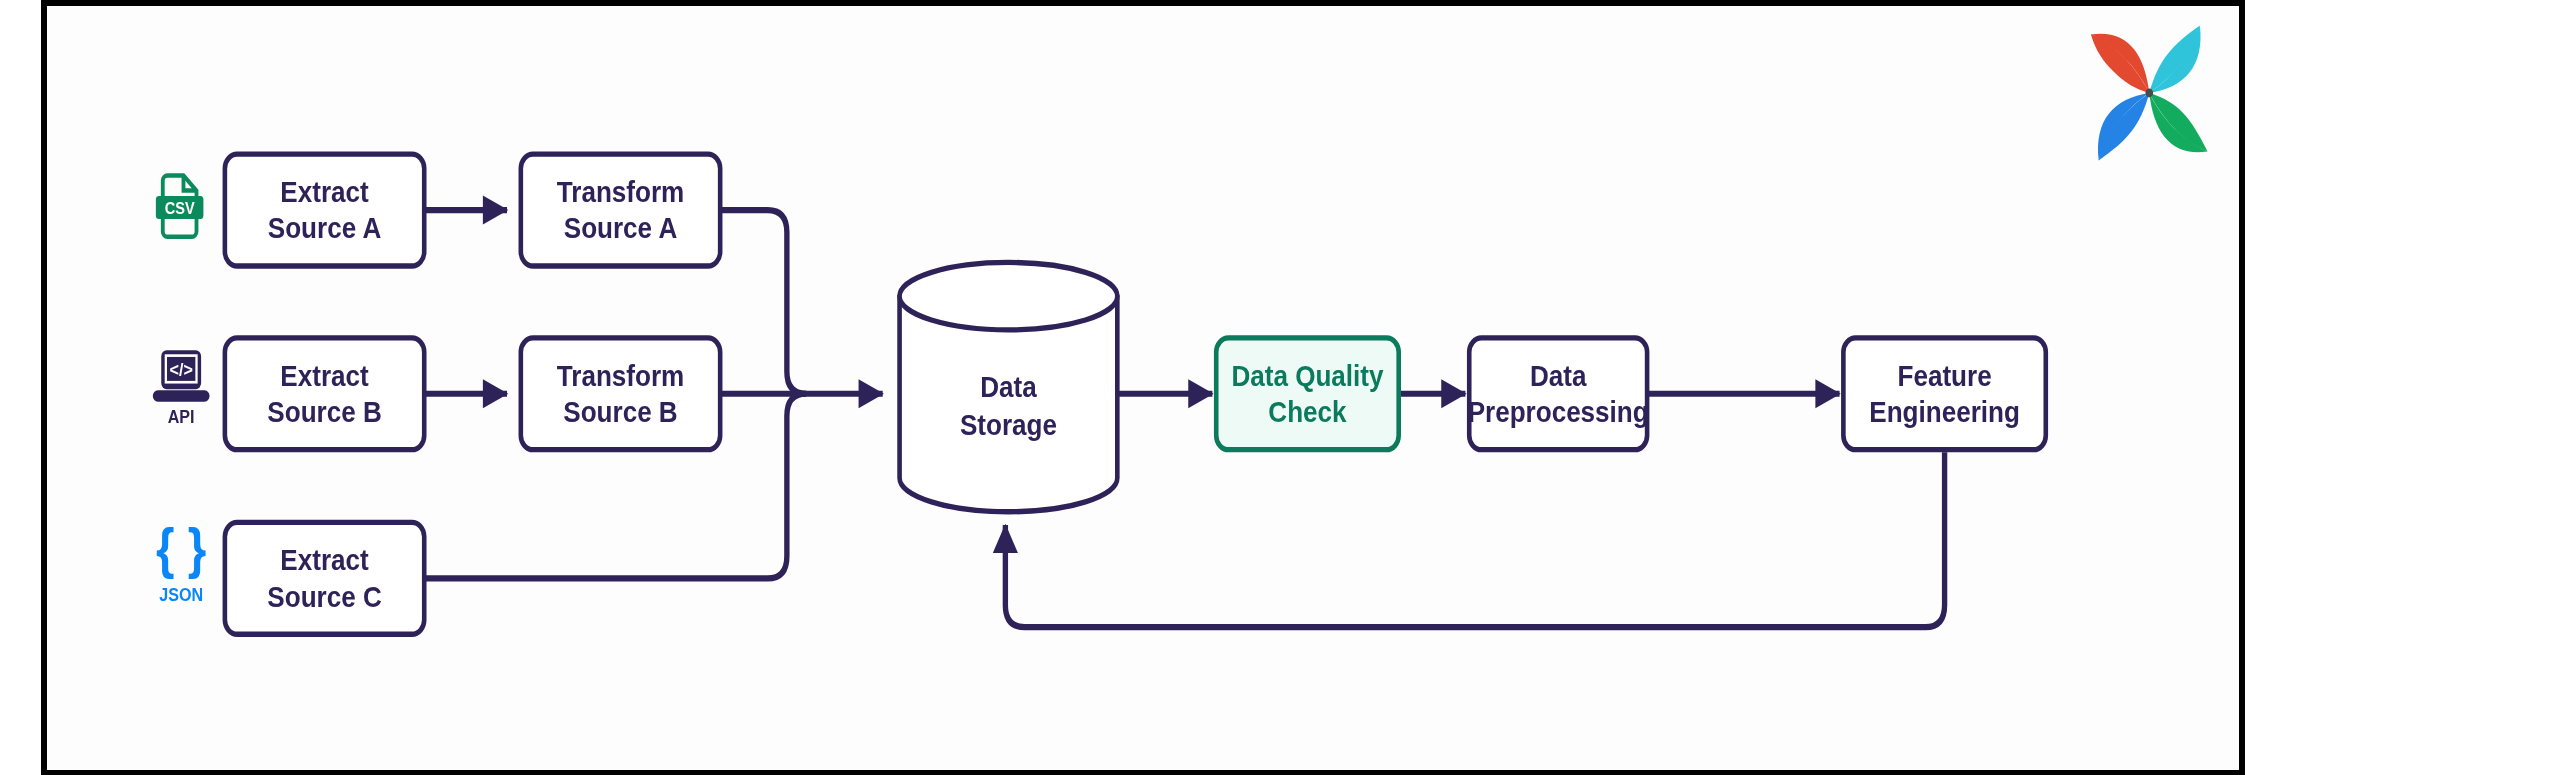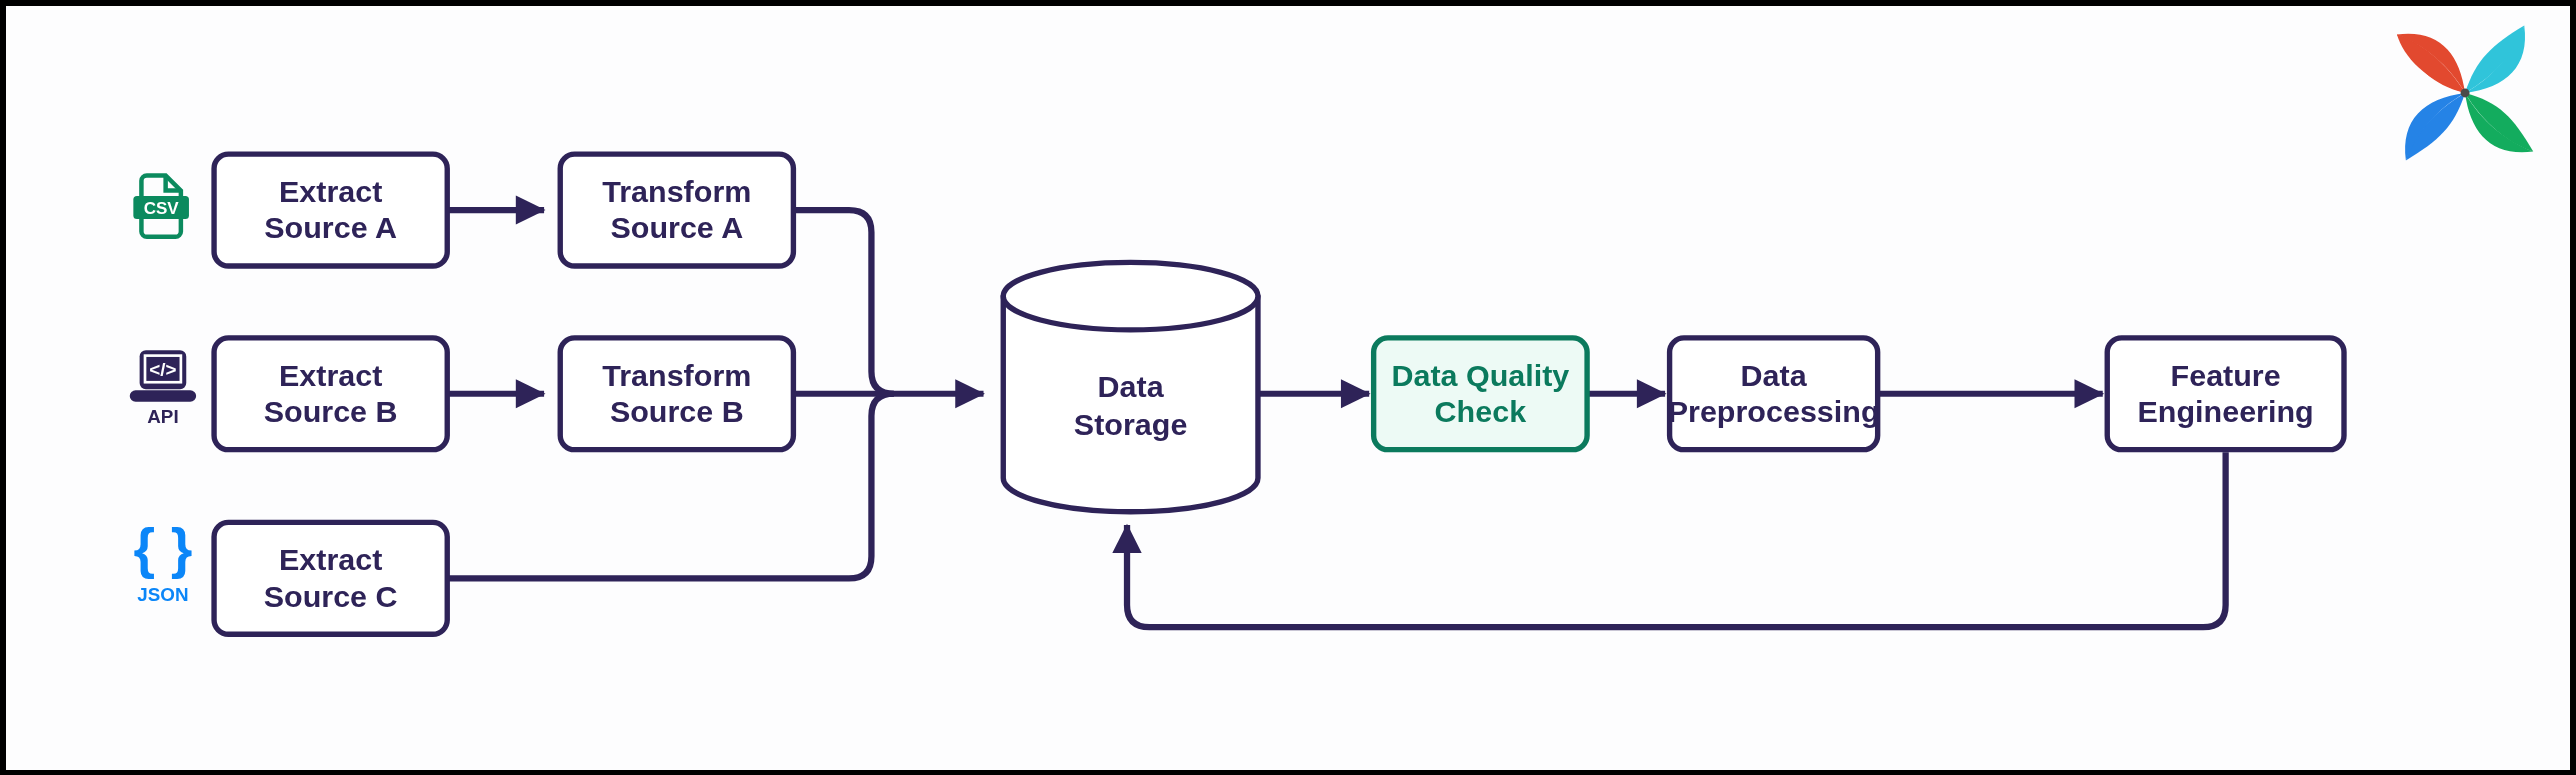--- a/index.html
+++ b/index.html
@@ -2,27 +2,28 @@
 <html style="font-size:14.4px"><head>
 <meta charset="utf-8">
 <style>
   html, body {
     margin: 0;
     padding: 0;
     background: #ffffff;
   }
   #canvas {
     position: relative;
-    width: 2576px;
+    width: 2204px;
     height: 776px;
     box-sizing: border-box;
     border: 6.3px solid #000000;
     background: #fdfdfe;
     overflow: hidden;
     font-family: "Liberation Sans", sans-serif;
+    margin-left: 41px;
   }
   #diagram {
     position: absolute;
     left: 0;
     top: 0;
     width: 100%;
     height: 100%;
     display: block;
   }
   .node-label {

